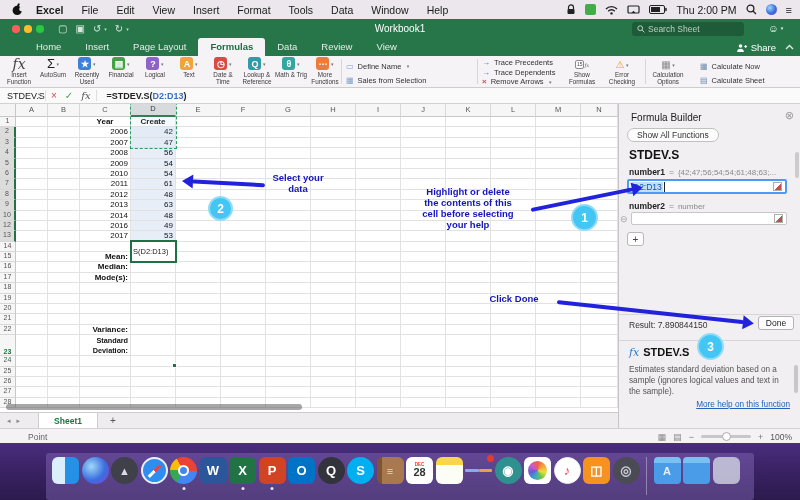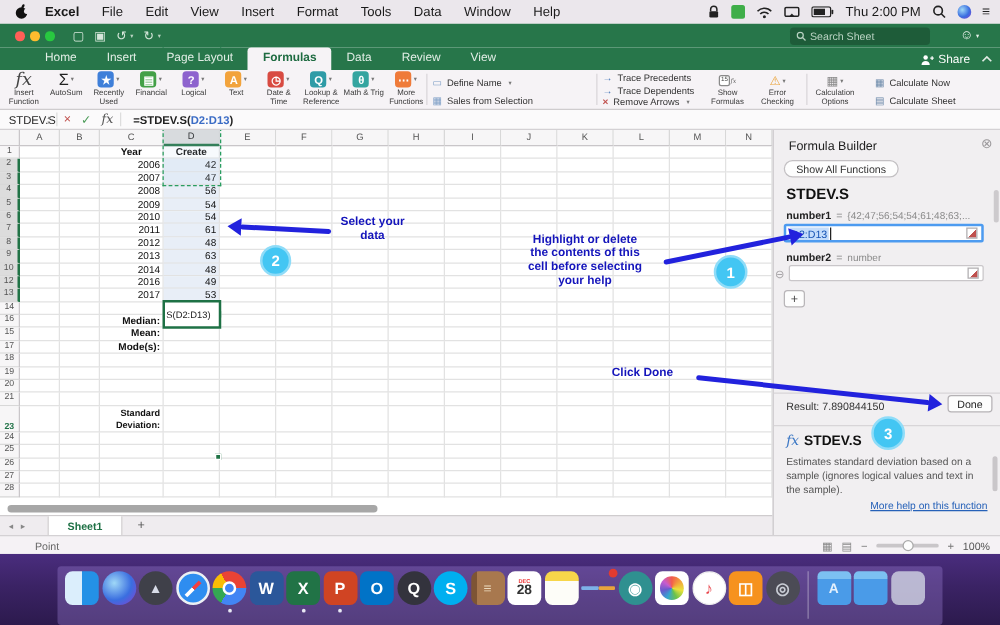--- a/index.html
+++ b/index.html
@@ -237,20 +237,21 @@
     <span class="traffic" style="left:24px;background:#febc2e"></span>
     <span class="traffic" style="left:36px;background:#28c840"></span>
     <span class="qat">
       <span>▢</span>
       <span>▣</span>
       <span>↺</span>
         <span class="small-caret">▾</span>
       <span>↻</span>
       <span class="small-caret">▾</span>
     </span>
+    <span class="win-title">Workbook1</span>
     <span class="search-box">
       <svg width="8" height="8" viewBox="0 0 8 8">
           <circle cx="3.2" cy="3.2" r="2.4" fill="none" stroke="#b9d2c2" stroke-width="1"></circle>
           <line x1="5" y1="5" x2="7.4" y2="7.4" stroke="#b9d2c2" stroke-width="1"></line>
         </svg>
       <span>Search Sheet</span>
     </span>
     <span class="smiley">☺<span class="small-caret">▾</span></span>
   </div>
 
@@ -660,54 +661,54 @@
         <div class="gcell" style="width: 45px;"></div>
         <div class="gcell" style="width: 45px;"></div>
         <div class="gcell" style="width: 45px;"></div>
         <div class="gcell" style="width: 45px;"></div>
         <div class="gcell" style="width: 45px;"></div>
         <div class="gcell" style="width: 45px;"></div>
         <div class="gcell" style="width: 45px;"></div>
         <div class="gcell" style="width: 37px;"></div>
       </div>
       <div class="grow" style="height: 10.4px;">
+        <div class="rowhead">15</div>
+        <div class="gcell" style="width: 32px;"></div>
+        <div class="gcell" style="width: 32px;"></div>
+        <div class="gcell num bold" style="width: 51px;">Mean:</div>
+        <div class="gcell" style="width: 45px;"></div>
+        <div class="gcell" style="width: 45px;"></div>
+        <div class="gcell" style="width: 45px;"></div>
+        <div class="gcell" style="width: 45px;"></div>
+        <div class="gcell" style="width: 45px;"></div>
+        <div class="gcell" style="width: 45px;"></div>
+        <div class="gcell" style="width: 45px;"></div>
+        <div class="gcell" style="width: 45px;"></div>
+        <div class="gcell" style="width: 45px;"></div>
+        <div class="gcell" style="width: 45px;"></div>
+        <div class="gcell" style="width: 37px;"></div>
+      </div>
+      <div class="grow" style="height: 10.4px;">
         <div class="rowhead">16</div>
         <div class="gcell" style="width: 32px;"></div>
         <div class="gcell" style="width: 32px;"></div>
         <div class="gcell num bold" style="width: 51px;">Median:</div>
         <div class="gcell" style="width: 45px;"></div>
         <div class="gcell" style="width: 45px;"></div>
         <div class="gcell" style="width: 45px;"></div>
         <div class="gcell" style="width: 45px;"></div>
         <div class="gcell" style="width: 45px;"></div>
         <div class="gcell" style="width: 45px;"></div>
         <div class="gcell" style="width: 45px;"></div>
         <div class="gcell" style="width: 45px;"></div>
         <div class="gcell" style="width: 45px;"></div>
         <div class="gcell" style="width: 45px;"></div>
         <div class="gcell" style="width: 37px;"></div>
       </div>
       <div class="grow" style="height: 10.4px;">
-        <div class="rowhead">15</div>
-        <div class="gcell" style="width: 32px;"></div>
-        <div class="gcell" style="width: 32px;"></div>
-        <div class="gcell num bold" style="width: 51px;">Mean:</div>
-        <div class="gcell" style="width: 45px;"></div>
-        <div class="gcell" style="width: 45px;"></div>
-        <div class="gcell" style="width: 45px;"></div>
-        <div class="gcell" style="width: 45px;"></div>
-        <div class="gcell" style="width: 45px;"></div>
-        <div class="gcell" style="width: 45px;"></div>
-        <div class="gcell" style="width: 45px;"></div>
-        <div class="gcell" style="width: 45px;"></div>
-        <div class="gcell" style="width: 45px;"></div>
-        <div class="gcell" style="width: 45px;"></div>
-        <div class="gcell" style="width: 37px;"></div>
-      </div>
-      <div class="grow" style="height: 10.4px;">
         <div class="rowhead">17</div>
         <div class="gcell" style="width: 32px;"></div>
         <div class="gcell" style="width: 32px;"></div>
         <div class="gcell num bold" style="width: 51px;">Mode(s):</div>
         <div class="gcell" style="width: 45px;"></div>
         <div class="gcell" style="width: 45px;"></div>
         <div class="gcell" style="width: 45px;"></div>
         <div class="gcell" style="width: 45px;"></div>
         <div class="gcell" style="width: 45px;"></div>
         <div class="gcell" style="width: 45px;"></div>
@@ -766,20 +767,37 @@
         <div class="gcell" style="width: 45px;"></div>
         <div class="gcell" style="width: 45px;"></div>
         <div class="gcell" style="width: 45px;"></div>
         <div class="gcell" style="width: 37px;"></div>
       </div>
       <div class="grow" style="height: 10.4px;">
         <div class="rowhead">21</div>
         <div class="gcell" style="width: 32px;"></div>
         <div class="gcell" style="width: 32px;"></div>
         <div class="gcell" style="width: 51px;"></div>
+        <div class="gcell" style="width: 45px;"></div>
+        <div class="gcell" style="width: 45px;"></div>
+        <div class="gcell" style="width: 45px;"></div>
+        <div class="gcell" style="width: 45px;"></div>
+        <div class="gcell" style="width: 45px;"></div>
+        <div class="gcell" style="width: 45px;"></div>
+        <div class="gcell" style="width: 45px;"></div>
+        <div class="gcell" style="width: 45px;"></div>
+        <div class="gcell" style="width: 45px;"></div>
+        <div class="gcell" style="width: 45px;"></div>
+        <div class="gcell" style="width: 37px;"></div>
+      </div>
+      <div class="grow" style="height: 10.4px;">
+        <div class="rowhead">22</div>
+        <div class="gcell" style="width: 32px;"></div>
+        <div class="gcell" style="width: 32px;"></div>
+        <div class="gcell num bold" style="width: 51px;">Variance:</div>
         <div class="gcell" style="width: 45px;"></div>
         <div class="gcell" style="width: 45px;"></div>
         <div class="gcell" style="width: 45px;"></div>
         <div class="gcell" style="width: 45px;"></div>
         <div class="gcell" style="width: 45px;"></div>
         <div class="gcell" style="width: 45px;"></div>
         <div class="gcell" style="width: 45px;"></div>
         <div class="gcell" style="width: 45px;"></div>
         <div class="gcell" style="width: 45px;"></div>
         <div class="gcell" style="width: 45px;"></div>

